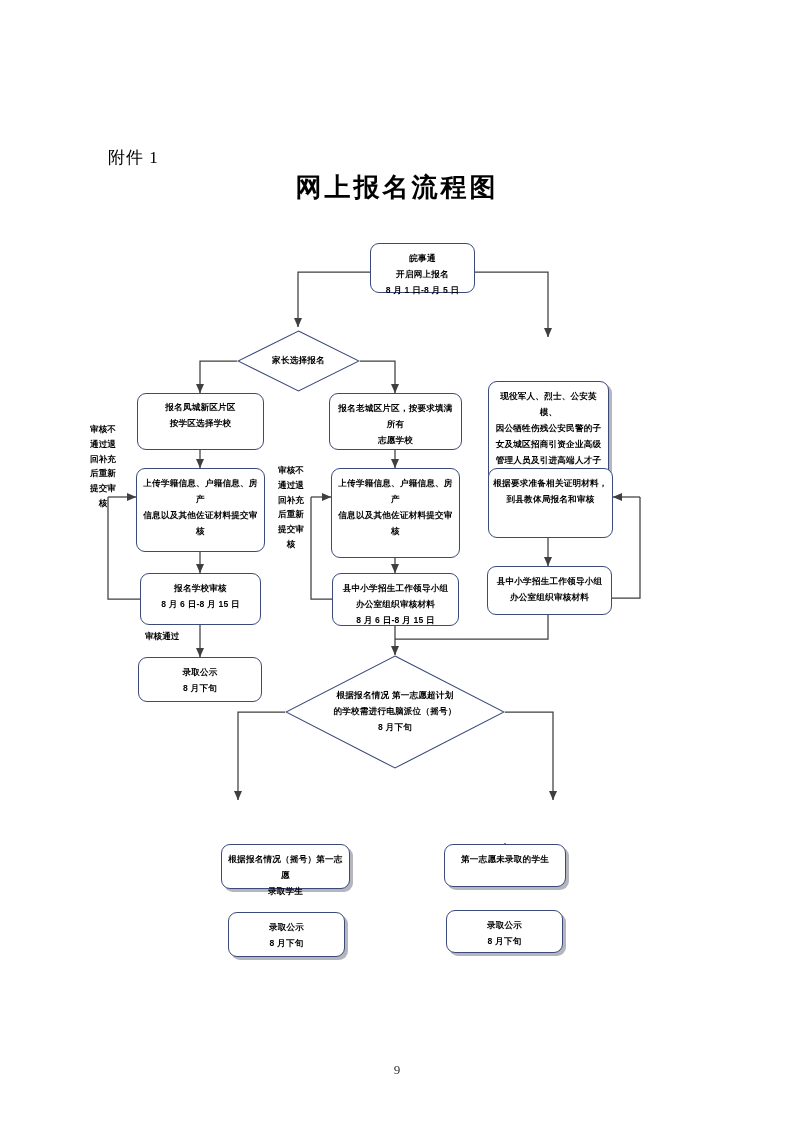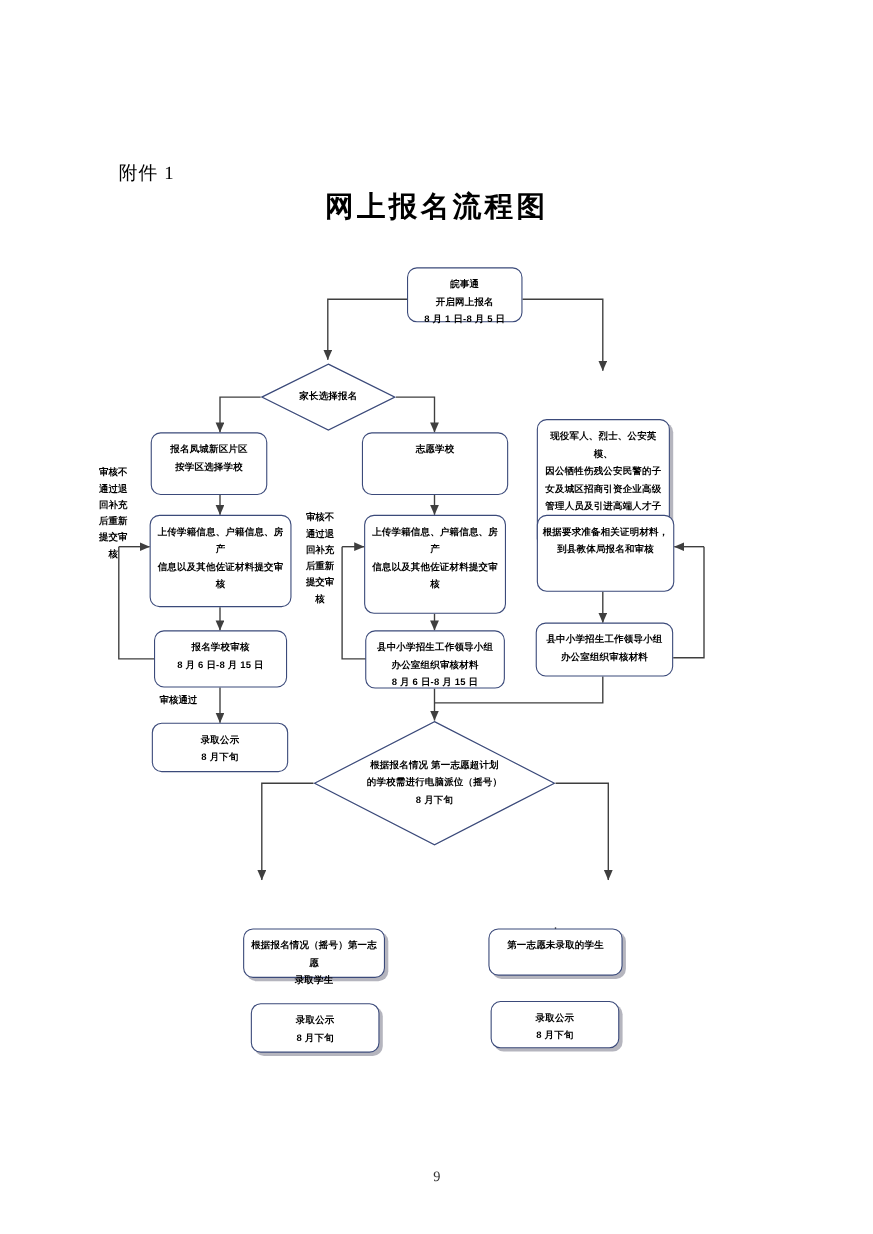--- a/index.html
+++ b/index.html
@@ -148,26 +148,27 @@
 
   <div class="diamond" style="left:237px;top:330px;width:123px;height:62px;">
     <svg viewBox="0 0 123 62" preserveAspectRatio="none">
       <polygon points="61.5,1 122,31 61.5,61 1,31" fill="#ffffff" stroke="#3b4a7a" stroke-width="1.1"></polygon>
     </svg>
     <div class="dtext">
       <span class="ln">家长选择报名</span>
     </div>
   </div>
 
-  <div class="node" style="left:137px;top:393px;width:106px;height:57px;">
+  <div class="node" style="left:137px;top:393px;width:127px;height:57px;font-family:Liberation Mono, monospace;">
     <span class="ln">报名凤城新区片区</span>
     <span class="ln">按学区选择学校</span>
   </div>
 
   <div class="node" style="left:329px;top:393px;width:133px;height:57px;">
+    <span class="ln">报名老城区片区，按要求填满所有</span>
     <span class="ln">志愿学校</span>
   </div>
 
   <div class="node shadow" style="left:488px;top:337px;width:121px;height:118px;">
     <span class="ln">现役军人、烈士、公安英模、</span>
     <span class="ln">因公牺牲伤残公安民警的子</span>
     <span class="ln">女及城区招商引资企业高级</span>
     <span class="ln">管理人员及引进高端人才子</span>
     <span class="ln">女</span>
   </div>

